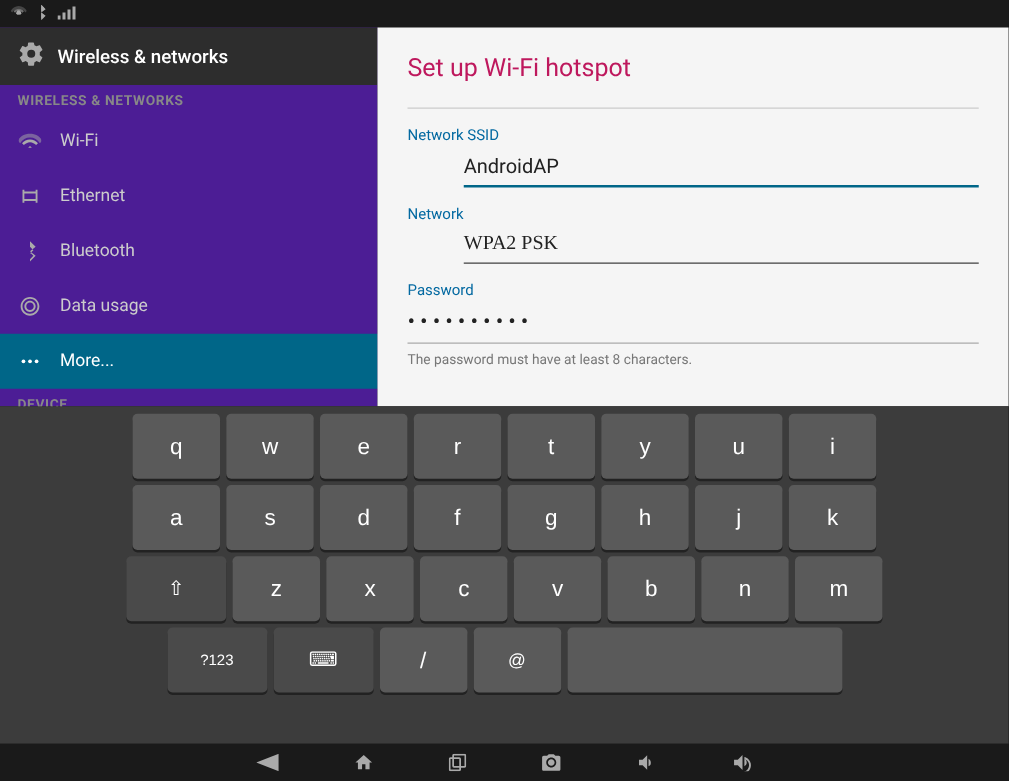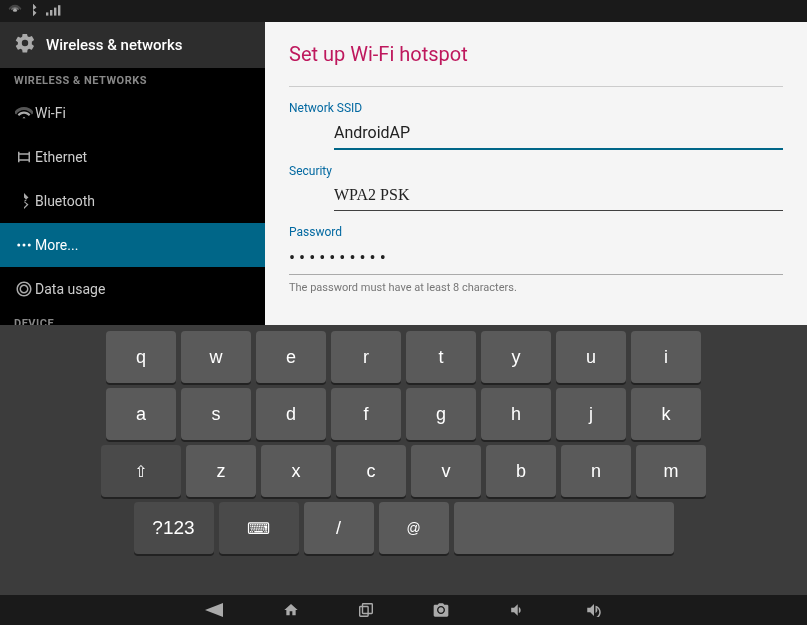--- a/index.html
+++ b/index.html
@@ -23,22 +23,22 @@
     }
 
     
     .main-container {
       display: flex;
       height: 303px;
     }
 
     
     .sidebar {
-      width: 265px;
-      background: #000000;
+      width: 302px;
+      background: #4c1d95;
       height: 100%;
       flex-shrink: 0;
     }
 
     .sidebar-header {
       display: flex;
       align-items: center;
       padding: 10px 14px;
       gap: 10px;
       background: #2d2d2d;
@@ -59,21 +59,21 @@
       font-size: 11px;
       font-weight: 700;
       padding: 6px 14px 4px;
       letter-spacing: 0.5px;
     }
 
     .sidebar-item {
       display: flex;
       align-items: center;
       padding: 12px 14px;
-      gap: 1px;
+      gap: 14px;
       cursor: pointer;
       color: #cccccc;
       font-size: 14px;
     }
     .sidebar-item.active {
       background: #006688;
       color: #ffffff;
     }
     .sidebar-item-icon {
       width: 20px;
@@ -291,52 +291,52 @@
 
     <div class="sidebar-item">
       <span class="sidebar-item-icon">
         <svg width="14" height="18" viewBox="0 0 12 20" fill="currentColor">
           <path d="M6 1v18l5-5-5-4 5-4L6 1zm0 5l3 3-3 3V6zm0 5l3 3-3 3v-6z"></path>
         </svg>
       </span>
       <span>Bluetooth</span>
     </div>
 
+    <div class="sidebar-item">
+      <span class="sidebar-item-icon">
+        <svg width="18" height="18" viewBox="0 0 24 24" fill="currentColor">
+          <path d="M12 2C6.48 2 2 6.48 2 12s4.48 10 10 10 10-4.48 10-10S17.52 2 12 2zm0 18c-4.42 0-8-3.58-8-8s3.58-8 8-8 8 3.58 8 8-3.58 8-8 8z"></path>
+          <path d="M12 6c-3.31 0-6 2.69-6 6s2.69 6 6 6 6-2.69 6-6-2.69-6-6-6zm0 10c-2.21 0-4-1.79-4-4s1.79-4 4-4 4 1.79 4 4-1.79 4-4 4z"></path>
+        </svg>
+      </span>
+      <span>Data usage</span>
+    </div>
+
     <div class="sidebar-item active">
       <span class="sidebar-item-icon">
         <svg width="18" height="18" viewBox="0 0 24 24" fill="currentColor">
           <circle cx="5" cy="12" r="2"></circle>
           <circle cx="12" cy="12" r="2"></circle>
           <circle cx="19" cy="12" r="2"></circle>
         </svg>
       </span>
       <span>More...</span>
     </div>
 
-    <div class="sidebar-item">
-      <span class="sidebar-item-icon">
-        <svg width="18" height="18" viewBox="0 0 24 24" fill="currentColor">
-          <path d="M12 2C6.48 2 2 6.48 2 12s4.48 10 10 10 10-4.48 10-10S17.52 2 12 2zm0 18c-4.42 0-8-3.58-8-8s3.58-8 8-8 8 3.58 8 8-3.58 8-8 8z"></path>
-          <path d="M12 6c-3.31 0-6 2.69-6 6s2.69 6 6 6 6-2.69 6-6-2.69-6-6-6zm0 10c-2.21 0-4-1.79-4-4s1.79-4 4-4 4 1.79 4 4-1.79 4-4 4z"></path>
-        </svg>
-      </span>
-      <span>Data usage</span>
-    </div>
-
     <div class="sidebar-section-label">DEVICE</div>
   </div>
 
   <div class="content-panel">
     <div class="dialog-title">Set up Wi-Fi hotspot</div>
     <div class="divider"></div>
 
     <div class="field-label">Network SSID</div>
     <div class="field-value">AndroidAP</div>
 
-    <div class="field-label">Security</div>
+    <div class="field-label">Network</div>
     <div class="field-value normal">WPA2 PSK</div>
 
     <div class="field-label">Password</div>
     <div class="password-dots">••••••••••</div>
     <div class="hint-text">The password must have at least 8 characters.</div>
   </div>
 </div>
 
 <div class="keyboard-container">
 
@@ -367,21 +367,21 @@
     <button class="key">z</button>
     <button class="key">x</button>
     <button class="key">c</button>
     <button class="key">v</button>
     <button class="key">b</button>
     <button class="key">n</button>
     <button class="key">m</button>
   </div>
 
   <div class="keyboard-row">
-    <button class="key fn wide" style="font-size:19px;">?123</button>
+    <button class="key fn wide" style="font-size:12px;">?123</button>
     <button class="key fn" style="font-size:16px;">⌨</button>
     <button class="key" style="max-width:70px;">/</button>
     <button class="key" style="max-width:70px; font-size:14px;">@</button>
     <button class="key extra-wide" style="flex:3;"> </button>
   </div>
 </div>
 
 <div class="nav-bar">
   <span class="nav-icon">
     <svg width="18" height="14" viewBox="0 0 18 14" fill="#aaa">

